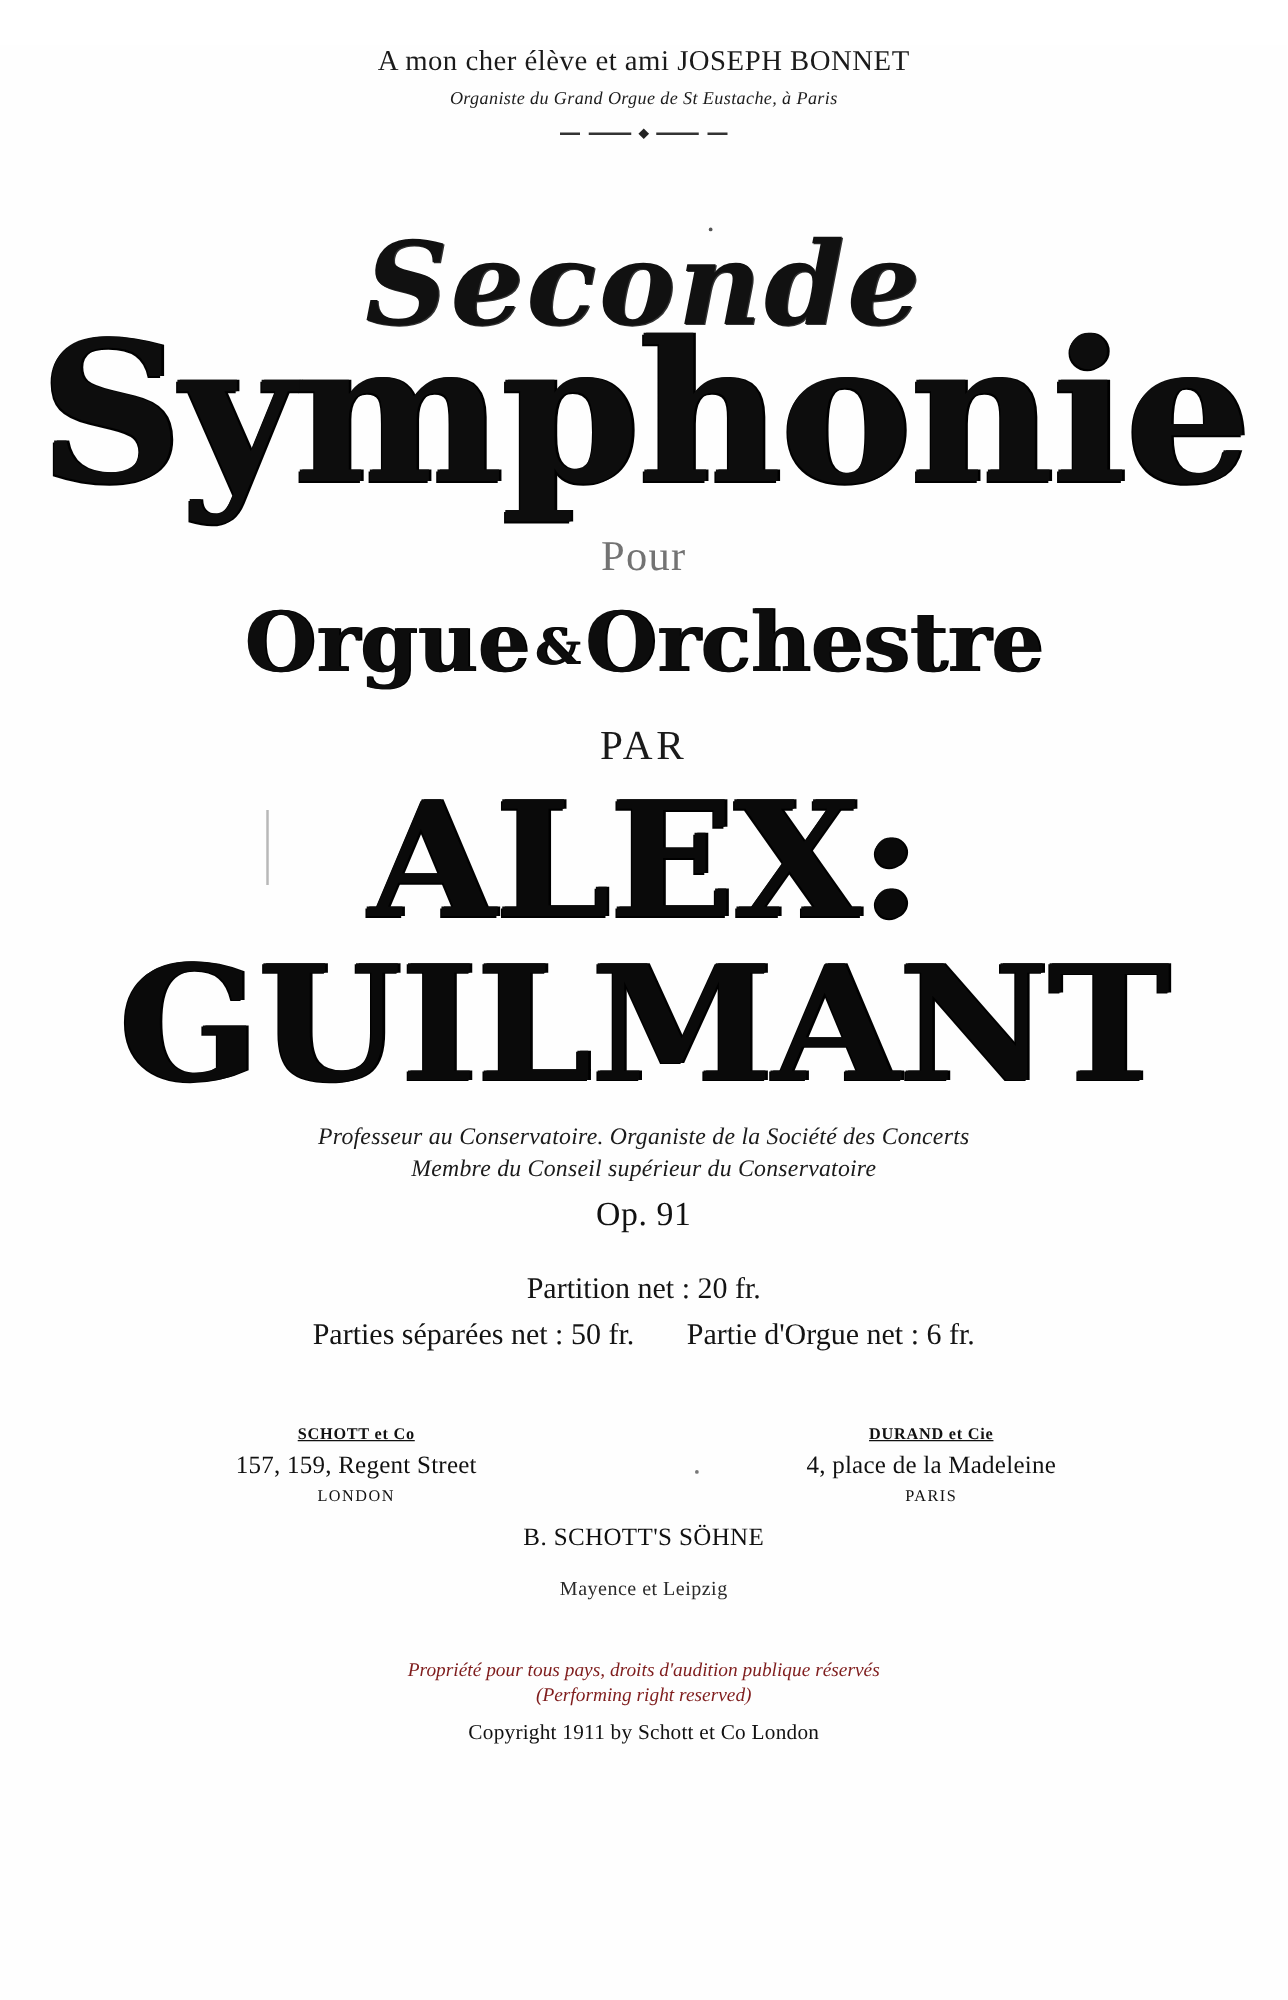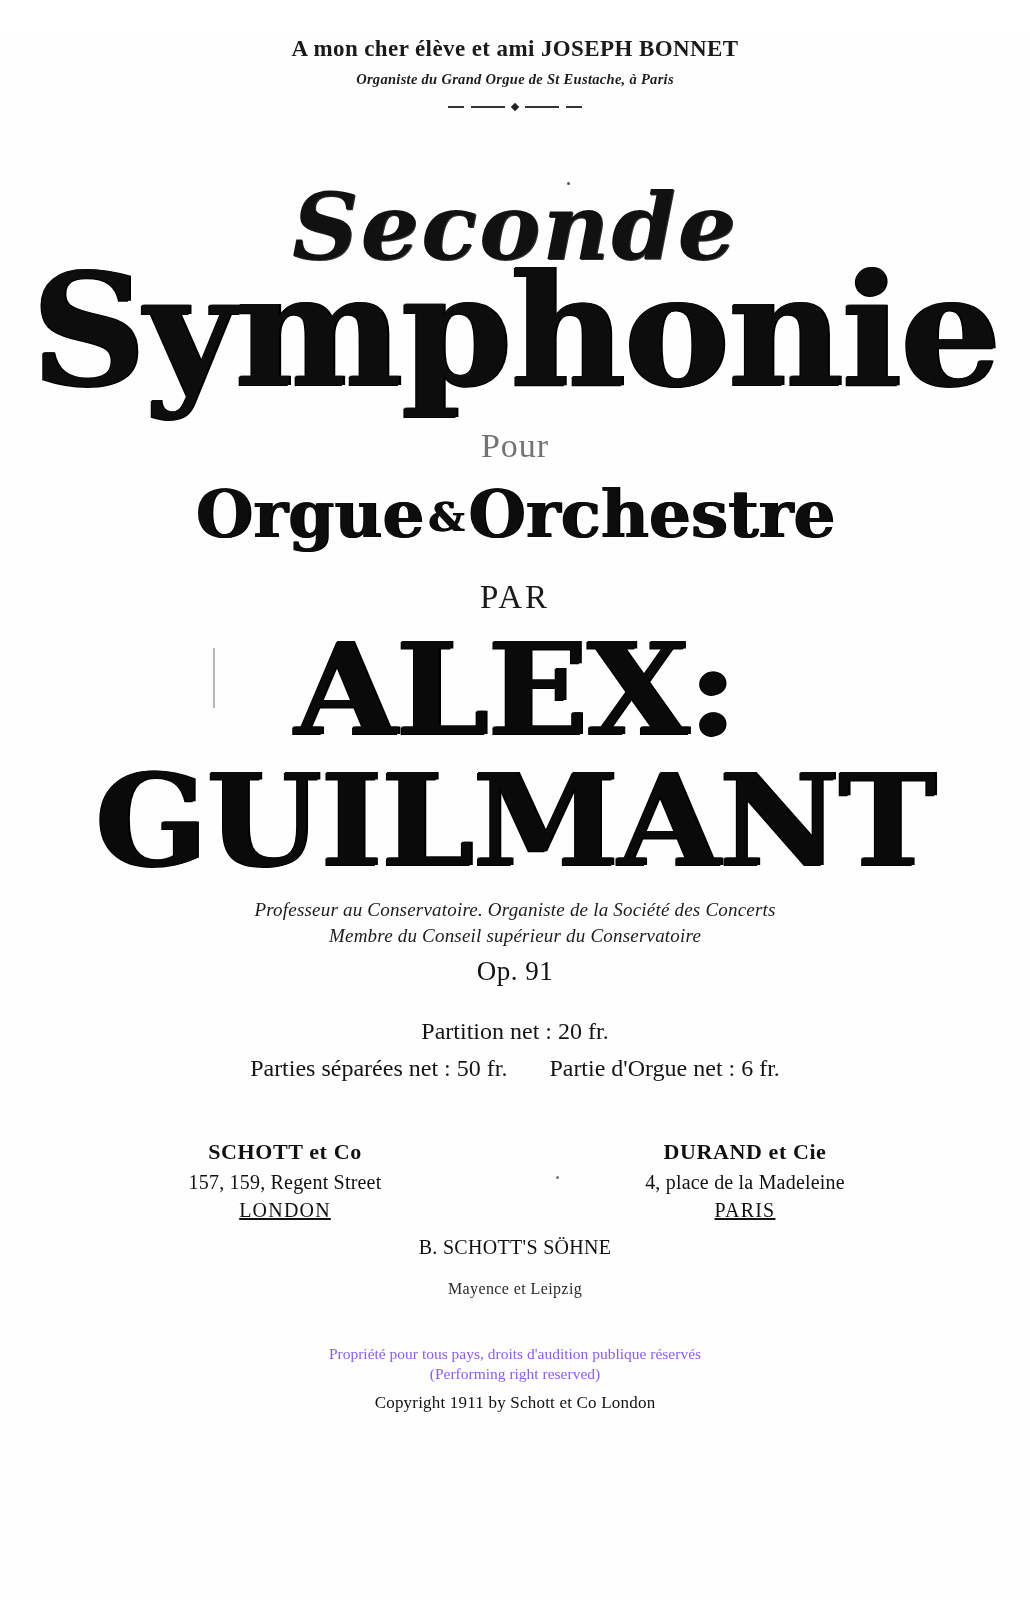--- a/index.html
+++ b/index.html
@@ -19,21 +19,20 @@
     position: relative;
     width: 1030px;
     height: 1600px;
     background: #fefefe;
   }
 
   
   .dedication {
     text-align: center;
     margin-top: 36px;
-    font-weight: bold;
   }
   .dedication-line {
     font-size: 23px;
     letter-spacing: 0.4px;
     color: #1a1a1a;
   }
   .dedication-sub {
     font-size: 14.5px;
     font-style: italic;
     margin-top: 9px;
@@ -160,33 +159,33 @@
     display: flex;
     justify-content: space-between;
     padding: 0 170px;
     text-align: center;
   }
   .pub {
     min-width: 230px;
   }
   .pub-name {
     font-weight: bold;
-    font-size: 22px;
+    font-size: 13px;
     letter-spacing: 0.6px;
+    text-decoration: underline;
   }
   .pub-addr {
     font-size: 20px;
     margin-top: 6px;
     letter-spacing: 0.2px;
   }
   .pub-city {
-    font-size: 20px;
+    font-size: 13px;
     margin-top: 5px;
     letter-spacing: 1.2px;
-    text-decoration: underline;
   }
   .pub-center {
     text-align: center;
     margin-top: 14px;
   }
   .pub-center .n {
     font-size: 20px;
     letter-spacing: 0.3px;
   }
   .pub-center .c {
@@ -195,23 +194,24 @@
     letter-spacing: 0.4px;
     color: #2a2a2a;
   }
 
   
   .footer {
     margin-top: 46px;
     text-align: center;
   }
   .rights {
+    font-style: italic;
     font-size: 15.5px;
     line-height: 1.3;
-    color: #8b5cf6;
+    color: #7f1d1d;
   }
   .copyright {
     font-size: 17px;
     margin-top: 9px;
     letter-spacing: 0.2px;
   }
   .printer {
     position: absolute;
     left: 228px;
     bottom: 24px;

